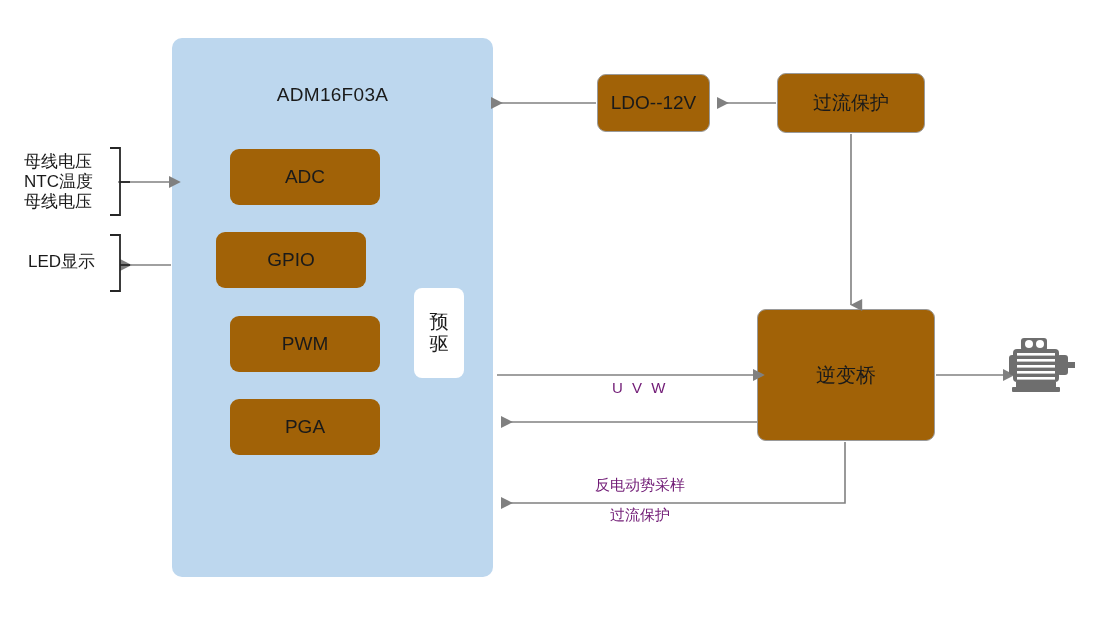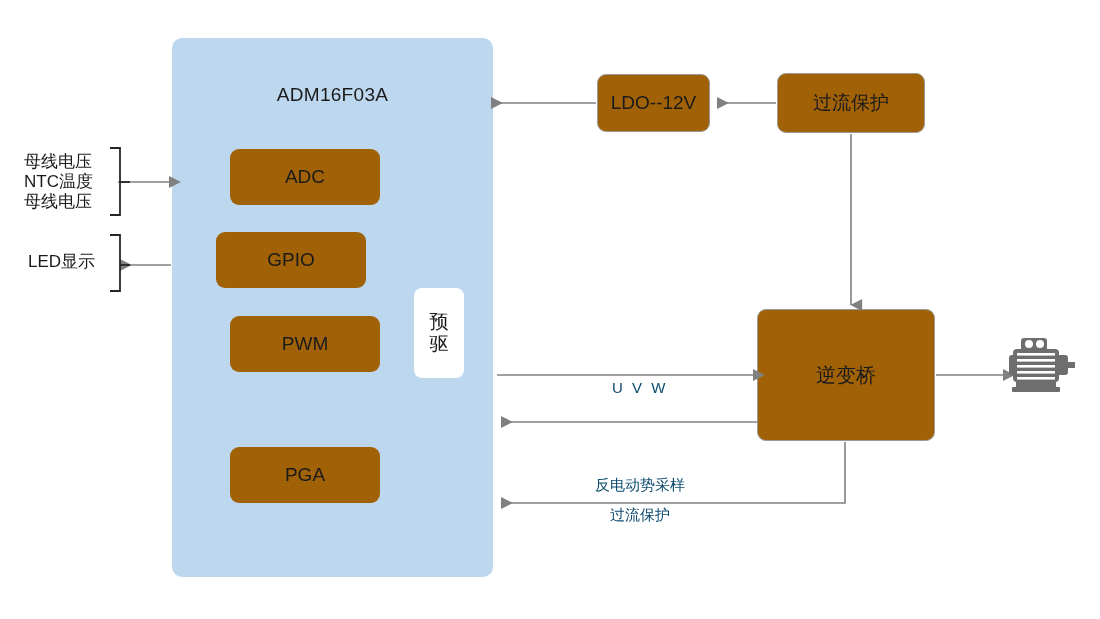--- a/index.html
+++ b/index.html
@@ -12,37 +12,37 @@
        background:#bdd7ee;border-radius:10px;}
   .mcu-title{position:absolute;left:172px;top:84px;width:321px;text-align:center;
        font-size:19px;color:#1a1a1a;letter-spacing:.3px;}
 
   .wblock{position:absolute;background:#a16207;border-radius:9px;
        display:flex;align-items:center;justify-content:center;
        font-size:19px;color:#1a1a1a;box-shadow:0 0 0 0 rgba(0,0,0,0);}
   .blk-adc{left:230px;top:149px;width:150px;height:56px;}
   .blk-gpio{left:216px;top:232px;width:150px;height:56px;}
   .blk-pwm{left:230px;top:316px;width:150px;height:56px;}
-  .blk-pga{left:230px;top:399px;width:150px;height:56px;margin-top:48px;}
+  .blk-pga{left:230px;top:399px;width:150px;height:56px;}
   .blk-acmp{left:230px;top:483px;width:150px;height:56px;}
 
   .blk-predrv{position:absolute;left:414px;top:288px;width:50px;height:90px;
        background:#ffffff;border-radius:8px;
        display:flex;flex-direction:column;align-items:center;justify-content:center;
        font-size:19px;line-height:1.15;color:#1a1a1a;}
   .blk-predrv span{display:block;}
 
   .obox{position:absolute;background:#a16207;border:1px solid #9a9a9a;border-radius:9px;
        display:flex;align-items:center;justify-content:center;
        font-size:19px;color:#1a1a1a;box-sizing:border-box;}
   .box-ldo{left:597px;top:74px;width:113px;height:58px;}
   .box-batt{left:777px;top:73px;width:148px;height:60px;}
   .box-bridge{left:757px;top:309px;width:178px;height:132px;font-size:20px;}
 
-  .edge-label{position:absolute;font-size:15px;color:#0c4a6e;text-align:center;
+  .edge-label{position:absolute;font-size:15px;color:#701a75;text-align:center;
        white-space:nowrap;}
   .lbl-uvw{left:560px;top:379px;width:160px;letter-spacing:2.5px;}
   .lbl-bemf{left:560px;top:429px;width:160px;margin-top:47px;}
   .lbl-ocp{left:560px;top:506px;width:160px;}
 
   .side-label{position:absolute;font-size:17px;color:#1a1a1a;white-space:nowrap;
        line-height:20px;text-align:left;}
   .lbl-inputs{left:24px;top:152px;width:86px;}
   .lbl-led{left:28px;top:252px;width:80px;}
 

